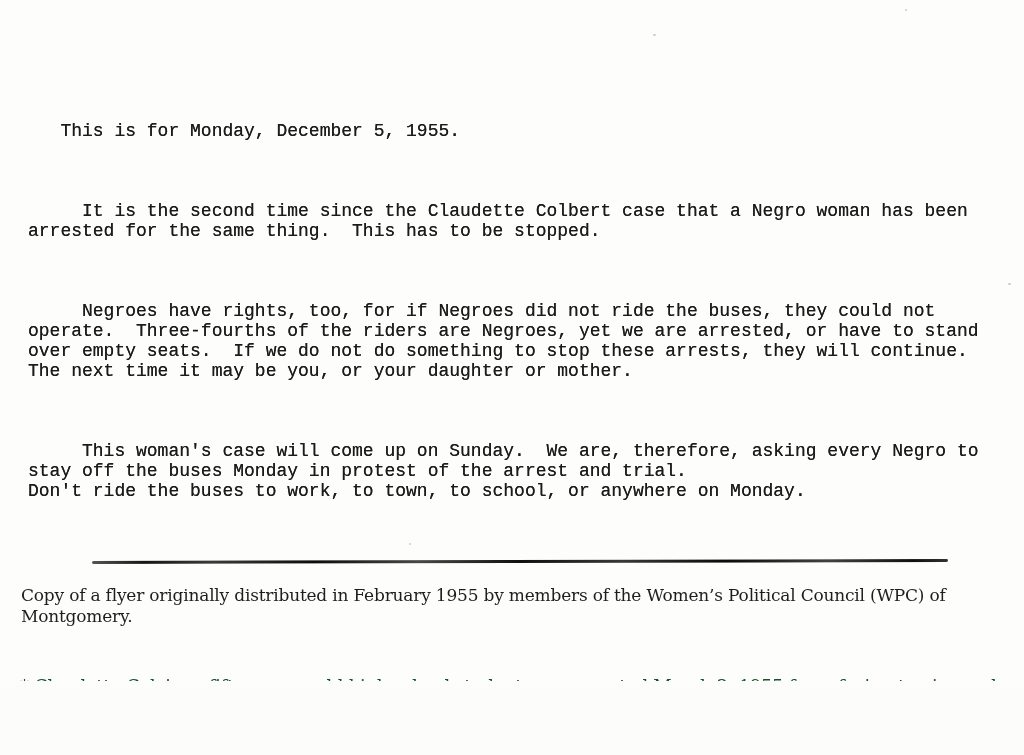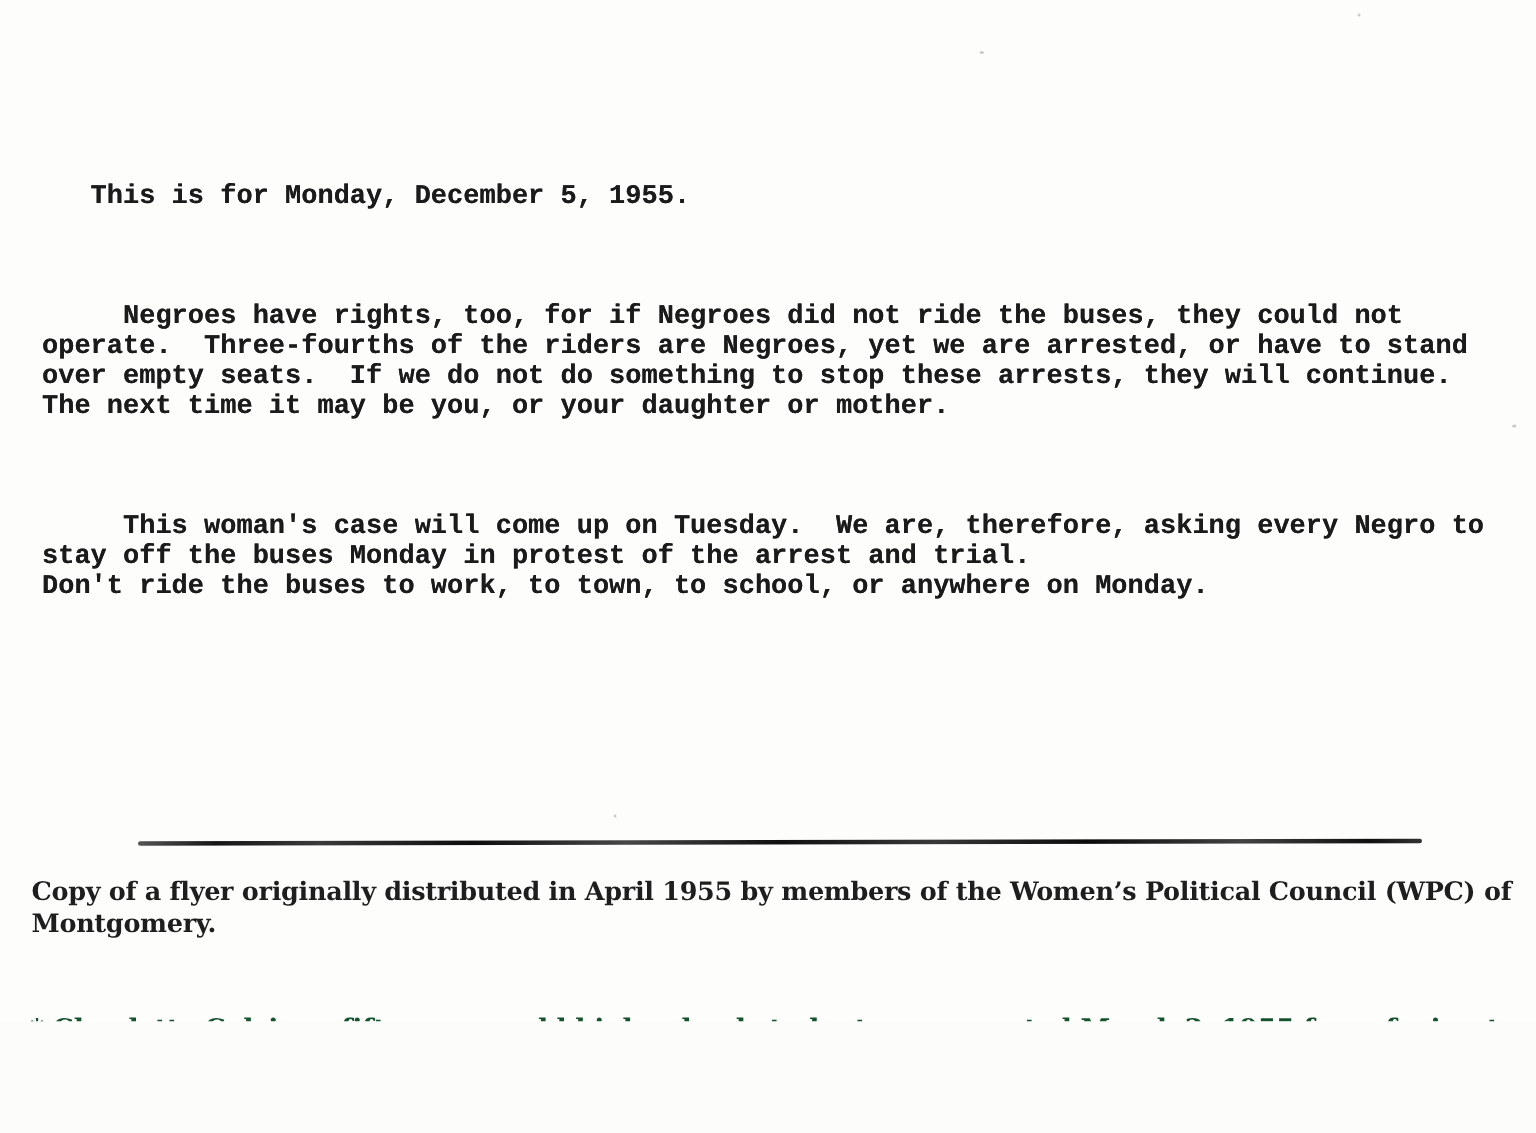--- a/index.html
+++ b/index.html
@@ -7,21 +7,20 @@
     padding: 0;
     background: #fcfcfa;
   }
   .page {
     position: relative;
     width: 1024px;
     height: 681px;
     background: #fdfdfb;
     overflow: hidden;
     color: #1b1b1b;
-    font-weight: bold;
   }
   
   .typed {
     position: absolute;
     left: 28px;
     top: 81px;
     font-family: "Liberation Mono", "DejaVu Sans Mono", monospace;
     font-size: 18px;
     line-height: 20px;
     white-space: pre;
@@ -83,33 +82,35 @@
   .speck.s4 { left: 409px; top: 543px; width: 2px; height: 2px; }
   .speck.s5 { left: 150px; top: 737px; width: 2px; height: 2px; }
 </style>
 </head>
 <body>
 
 <div class="page">
 
   <div class="typed">
     <div class="block">   This is for Monday, December 5, 1955.</div>
+    <div class="block">     It is the second time since the Claudette Colbert case that a Negro woman has been
+arrested for the same thing.  This has to be stopped.</div>
     <div class="block">     Negroes have rights, too, for if Negroes did not ride the buses, they could not
 operate.  Three-fourths of the riders are Negroes, yet we are arrested, or have to stand
 over empty seats.  If we do not do something to stop these arrests, they will continue.
 The next time it may be you, or your daughter or mother.</div>
-    <div class="block">     This woman's case will come up on Tuesday.  We are, therefore, asking every Negro to
+    <div class="block">     This woman's case will come up on Sunday.  We are, therefore, asking every Negro to
 stay off the buses Monday in protest of the arrest and trial.
 Don't ride the buses to work, to town, to school, or anywhere on Monday.</div>
     
   </div>
 
   <div class="rule"></div>
 
-  <div class="caption">Copy of a flyer originally distributed in April 1955 by members of the Women’s Political Council (WPC) of
+  <div class="caption">Copy of a flyer originally distributed in February 1955 by members of the Women’s Political Council (WPC) of
 Montgomery.</div>
 
   <div class="footnote">* Claudette Colvin, a fifteen year-old high school student, was arrested March 2, 1955 for refusing to give up her
 seat on a Montgomery bus.  Colvin was incorrectly identified on the original flyer as Claudette Colbert.  In
 October of 1955, Mary Louise Smith, eighteen years old, was also arrested and fined for the same reason. For</div>
 
   <div class="speck s1"></div>
   <div class="speck s2"></div>
   <div class="speck s3"></div>
   <div class="speck s4"></div>

